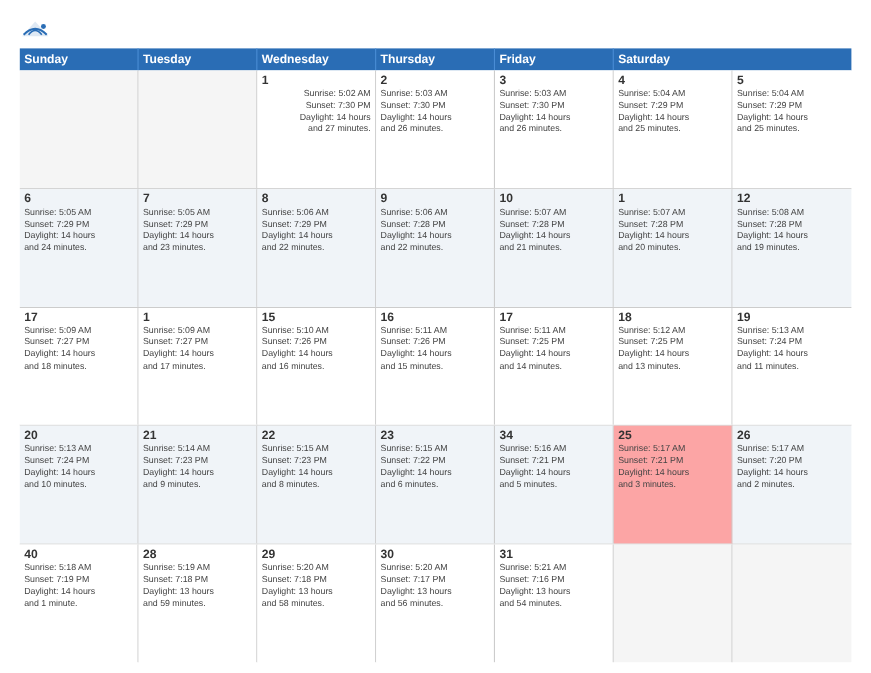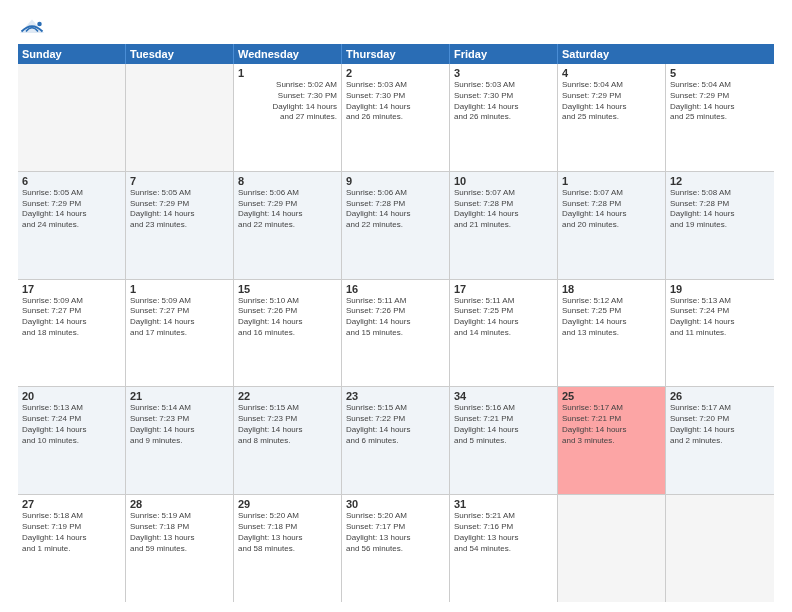--- a/index.html
+++ b/index.html
@@ -331,21 +331,21 @@
           <div class="cal-cell alt-row" style="background: rgb(240, 244, 248);">
             <div class="day-num">26</div>
             <div class="cell-text" style="white-space: pre-line;">Sunrise: 5:17 AM
 Sunset: 7:20 PM
 Daylight: 14 hours
 and 2 minutes.</div>
           </div>
         </div>
         <div class="cal-row">
           <div class="cal-cell">
-            <div class="day-num">27</div>
+            <div class="day-num">40</div>
             <div class="cell-text" style="white-space: pre-line;">Sunrise: 5:18 AM
 Sunset: 7:19 PM
 Daylight: 14 hours
 and 1 minute.</div>
           </div>
           <div class="cal-cell">
             <div class="day-num">28</div>
             <div class="cell-text" style="white-space: pre-line;">Sunrise: 5:19 AM
 Sunset: 7:18 PM
 Daylight: 13 hours

